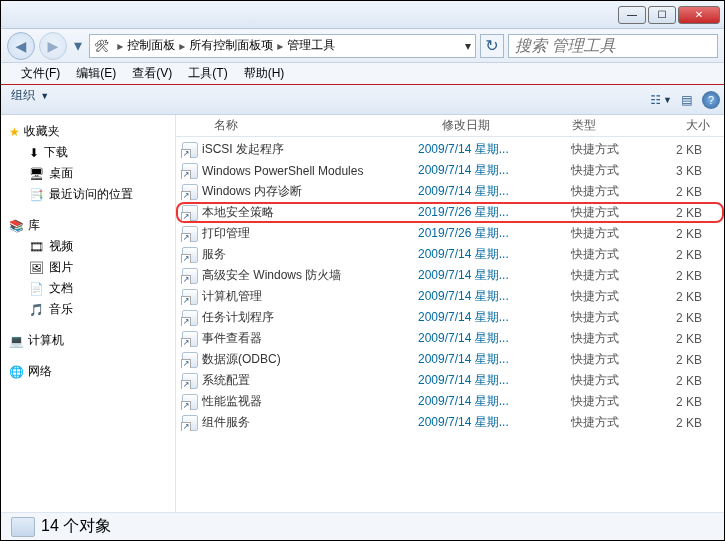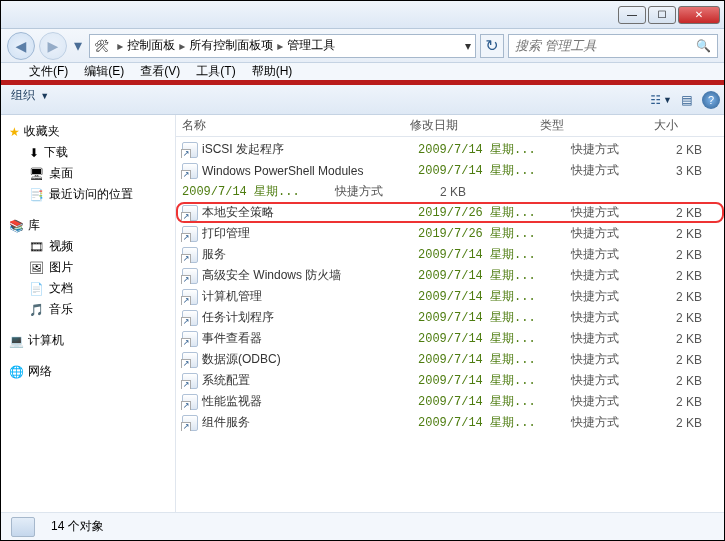--- a/index.html
+++ b/index.html
@@ -17,25 +17,25 @@
 .navbtn { width: 28px; height: 28px; border-radius: 50%; border: 1px solid #9fb8d4; background: radial-gradient(#e9f1fb,#cfe0f3); display: flex; align-items: center; justify-content: center; cursor: pointer; color: #5c7fa8; font-size: 14px; }
 .navbtn.fwd { opacity: .6; }
 .dropdown-chev { width: 14px; text-align: center; color: #4a6d96; cursor: pointer; }
 .addressbar { flex: 1; height: 24px; border: 1px solid #a6b8cc; background: #fff; display: flex; align-items: center; padding: 0 4px; font-size: 12px; }
 .addr-icon { font-size: 12px; margin-right: 4px; }
 .crumb { cursor: pointer; color: #000; }
 .crumb-sep { margin: 0 4px; color: #555; }
 .addr-chev { margin-left: auto; color: #333; cursor: pointer; }
 .refresh { width: 24px; height: 24px; border: 1px solid #a6b8cc; background: #f0f5fb; display: flex; align-items: center; justify-content: center; cursor: pointer; color: #2d5c8e; }
 .searchbox { width: 210px; height: 24px; border: 1px solid #a6b8cc; background: #fff; display: flex; align-items: center; padding: 0 6px; font-size: 12px; }
-.searchbox input { border: none; outline: none; flex: 1; font-size: 13px; color: #888; font-style: italic; background: transparent; }
+.searchbox input { border: none; outline: none; flex: 1; font-size: 16px; color: #888; font-style: italic; background: transparent; }
 .searchbox .mag { color: #2d5c8e; cursor: pointer; }
 
 
-.menubar { height: 22px; background: #f3f7fc; display: flex; align-items: center; padding: 0 20px; font-size: 12px; border-bottom: 5px solid #b91c1c; }
+.menubar { height: 22px; background: #f3f7fc; display: flex; align-items: center; padding: 0 12px; font-size: 12px; border-bottom: 1px solid #b91c1c; }
 .menubar span { padding: 2px 8px; cursor: pointer; }
 
 
 .toolbar { height: 30px; background: linear-gradient(#eef4fb,#dfe9f5); display: flex; padding: 0 4px; border-bottom: 1px solid #c5d3e3; }
 .toolbtn { font-size: 12px; cursor: pointer; padding: 2px 6px; color: #1a3a5c; }
 .tool-chev { font-size: 9px; margin-left: 2px; color: #1a3a5c; }
 .tool-right { margin-left: auto; display: flex; gap: 4px; align-items: center; }
 .tool-icon { width: 22px; height: 20px; border: 1px solid transparent; display: flex; align-items: center; justify-content: center; cursor: pointer; color: #2d5c8e; font-size: 12px; border-radius: 2px; }
 .help-icon { width: 18px; height: 18px; border-radius: 50%; background: radial-gradient(#7bb3ea,#2d5c8e); color: #fff; font-size: 11px; display: flex; align-items: center; justify-content: center; cursor: pointer; }
 
@@ -50,37 +50,37 @@
 .favhdr .folder { color: #f0c36d; margin-right: 4px; }
 .favhdr .computer { margin-right: 4px; }
 .favhdr .globe { margin-right: 4px; }
 .favitem { display: flex; align-items: center; padding: 2px 6px 2px 28px; cursor: pointer; }
 .favitem .ico { margin-right: 5px; font-size: 12px; }
 
 
 .listpane { flex: 1; font-size: 12px; overflow: hidden; }
 .listhdr { display: flex; height: 22px; align-items: center; border-bottom: 1px solid #e0e6ee; color: #555; }
 .col { padding: 0 6px; cursor: pointer; }
-.col.name { width: 228px; }
+.col.name { width: 228px; margin-left: 32px; }
 .col.date { width: 130px; }
 .col.type { width: 90px; }
 .col.size { width: 60px; text-align: right; }
 .listbody { padding-top: 2px; }
 .row { display: flex; align-items: center; height: 21px; cursor: pointer; gap: 8px; }
 .row.highlight { outline: 2px solid #e33; outline-offset: -2px; border-radius: 8px; }
 .cell { padding: 0 6px; white-space: nowrap; overflow: hidden; text-overflow: ellipsis; color: #333; }
 .cell.name { width: 228px; display: flex; align-items: center; }
-.cell.date { width: 130px; color: #4d7c0f; font-family: Liberation Mono, monospace; }
+.cell.date { width: 130px; color: #0369a1; }
 .cell.type { width: 90px; color: #555; text-align: center; }
 .cell.size { width: 60px; text-align: right; color: #555; }
 .shortcut-icon { width: 16px; height: 16px; margin-right: 4px; background: linear-gradient(#fff,#dce6f2); border: 1px solid #b0c2d8; border-radius: 2px; position: relative; flex-shrink: 0; }
 .shortcut-icon::after { content: "↗"; position: absolute; bottom: -2px; left: -2px; font-size: 8px; background: #fff; border: 1px solid #aaa; width: 8px; height: 8px; line-height: 7px; text-align: center; color: #2d5c8e; }
 
 
-.statusbar { height: 28px; border-top: 1px solid #dde5ee; background: #f3f7fc; display: flex; align-items: center; padding: 0 10px; font-size: 12px; gap: 16px; }
+.statusbar { height: 28px; border-top: 1px solid #dde5ee; background: #f3f7fc; display: flex; align-items: center; padding: 0 10px; font-size: 16px; gap: 6px; }
 .statusbar .bigicon { width: 24px; height: 20px; background: linear-gradient(#e3edf8,#c5d7ec); border: 1px solid #a6b8cc; border-radius: 2px; }
 </style>
 </head>
 <body>
 
 <div class="titlebar">
   <div class="winbtn min">—</div>
   <div class="winbtn max">☐</div>
   <div class="winbtn close">✕</div>
 </div>
@@ -203,20 +203,24 @@
         <div class="row">
           <div class="cell name">
             <span class="shortcut-icon"></span>
             <span>Windows PowerShell Modules</span>
           </div>
           <div class="cell date">2009/7/14 星期...</div>
           <div class="cell type">快捷方式</div>
           <div class="cell size">3 KB</div>
         </div>
         <div class="row">
+          <div class="cell name">
+            <span class="shortcut-icon"></span>
+            <span>Windows 内存诊断</span>
+          </div>
           <div class="cell date">2009/7/14 星期...</div>
           <div class="cell type">快捷方式</div>
           <div class="cell size">2 KB</div>
         </div>
         <div class="row highlight">
           <div class="cell name">
             <span class="shortcut-icon"></span>
             <span>本地安全策略</span>
           </div>
           <div class="cell date">2019/7/26 星期...</div>

